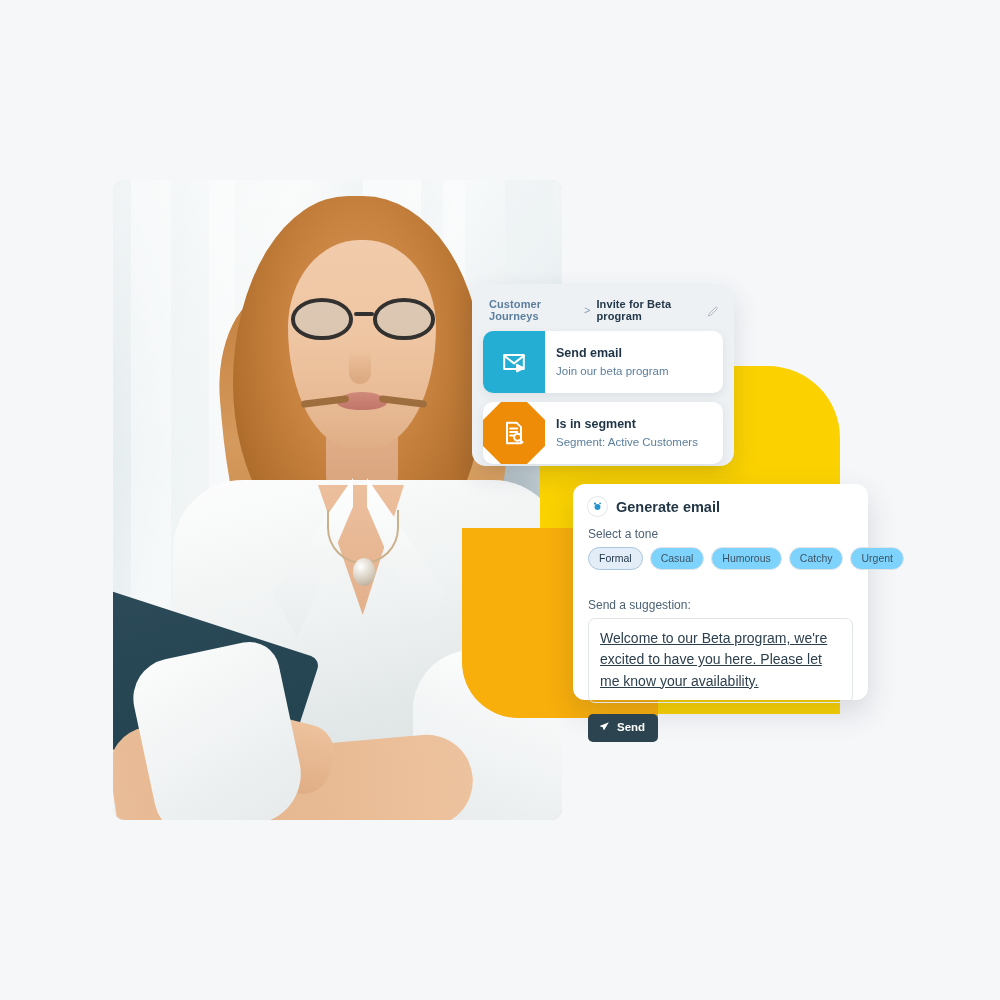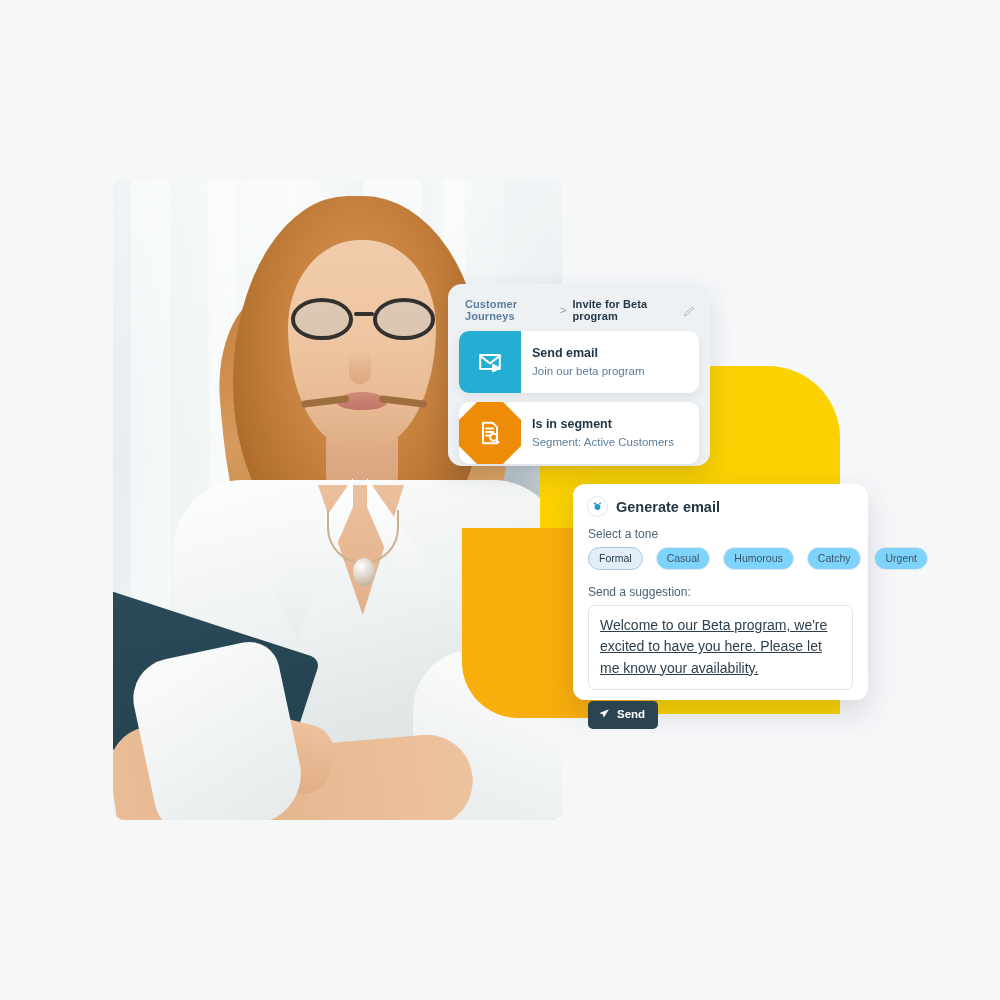--- a/index.html
+++ b/index.html
@@ -147,21 +147,21 @@
     position:absolute; left:540px; top:366px; width:300px; height:348px;
     background:#fbd200; border-radius:0 72px 0 0;
   }
   .shape-amber {
     position:absolute; left:462px; top:528px; width:196px; height:190px;
     background:#f8ae0b; border-radius:0 0 0 56px;
   }
 
   
   .journey-panel {
-    position:absolute; left:448px; top:284px; width:262px; height:182px;
+    position:absolute; left:472px; top:284px; width:262px; height:182px;
     background:#eef1f4; border-radius:14px;
     box-shadow:0 10px 26px rgba(37,52,68,.14);
     padding:12px 11px;
   }
   .breadcrumb { display:flex; align-items:center; gap:6px; padding:2px 4px 9px 6px; }
   .bc-root { font-size:11px; color:#5b7e9e; font-weight:600; letter-spacing:.1px; }
   .bc-sep { font-size:11px; color:#8aa1b5; }
   .bc-current { font-size:11px; color:#24384a; font-weight:700; letter-spacing:.1px; }
   .bc-pencil { display:inline-block; width:12px; height:12px; opacity:.55; }
 
@@ -192,21 +192,21 @@
     padding:13px 15px 0 15px;
   }
   .gen-head { display:flex; align-items:center; gap:9px; margin-bottom:11px; }
   .ai-badge {
     width:19px; height:19px; border-radius:50%;
     background:#fff; box-shadow:0 0 0 1px #e3e8ec;
     display:flex; align-items:center; justify-content:center; flex:0 0 19px;
   }
   .gen-title { font-size:14.5px; color:#233746; font-weight:700; }
   .field-label { font-size:12px; color:#4d6274; font-weight:400; margin-bottom:6px; }
-  .tones { display:flex; gap:13px; margin-bottom:15px; }
+  .tones { display:flex; gap:7px; margin-bottom:28px; }
   .chip {
     font-size:10.5px; color:#3d5466; padding:4px 10px 5px;
     border:1px solid #dfe4e9; border-radius:20px; background:#7dd3fc; white-space:nowrap;
   }
   .chip.selected { background:#e2edf7; border-color:#a9c6e0; color:#23394c; font-weight:400; }
   .suggestion {
     border:1px solid #dfe4e9; border-radius:7px; padding:9px 11px 10px;
     font-size:14px; line-height:1.52; color:#2c3f4d; margin-bottom:11px;text-decoration:underline;
   }
   .send-btn {

